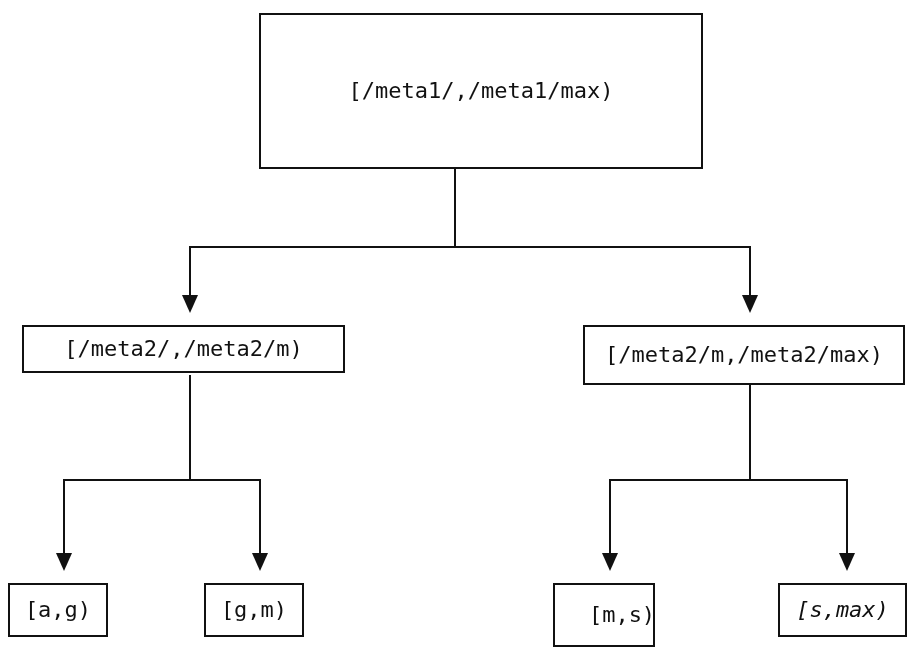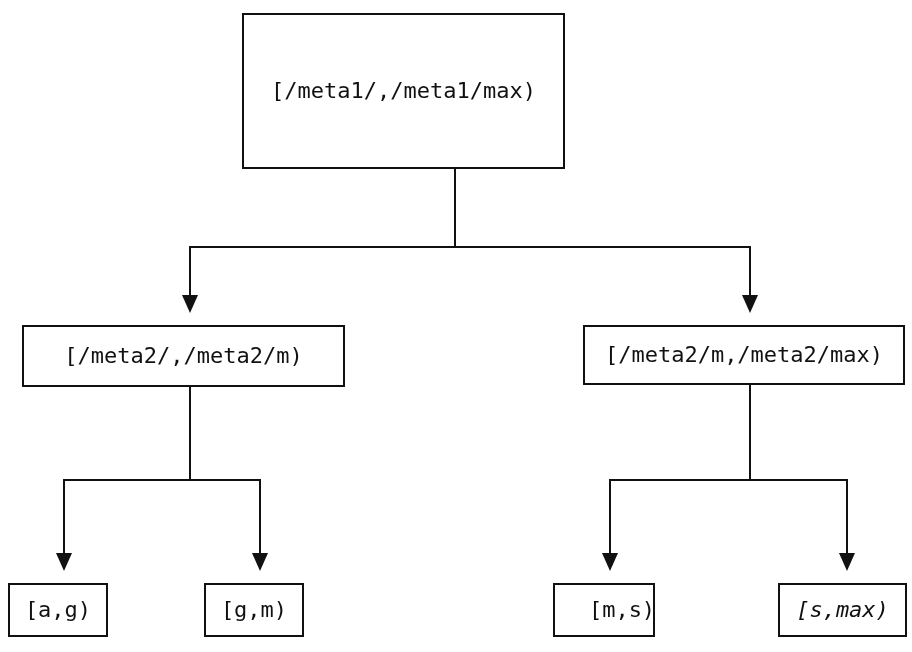--- a/index.html
+++ b/index.html
@@ -28,26 +28,26 @@
     border: 2px solid #111111;
     background: #ffffff;
     color: #111111;
     display: flex;
     align-items: center;
     justify-content: center;
     font-size: 22px;
     line-height: 1;
     white-space: nowrap;
   }
-  .node-root   { left: 242px; top: 13px;  width: 323px; height: 156px; }
-  .node-l2-a   { left: 22px;  top: 325px; width: 323px; height: 62px; }
+  .node-root   { left: 259px; top: 13px;  width: 444px; height: 156px; }
+  .node-l2-a   { left: 22px;  top: 325px; width: 323px; height: 48px; }
   .node-l2-b   { left: 583px; top: 325px; width: 322px; height: 60px; }
   .node-leaf-a { left: 8px;   top: 583px; width: 100px; height: 54px; }
   .node-leaf-b { left: 204px; top: 583px; width: 100px; height: 54px; }
-  .node-leaf-c { left: 553px; top: 583px; width: 102px; height: 54px; padding-left: 36px; }
+  .node-leaf-c { left: 553px; top: 583px; width: 102px; height: 64px; padding-left: 36px; }
   .node-leaf-d { left: 778px; top: 583px; width: 129px; height: 54px; font-style: italic; }
   .edge {
     stroke: #111111;
     stroke-width: 2;
     fill: none;
   }
   .arrowhead {
     fill: #111111;
     stroke: none;
   }

